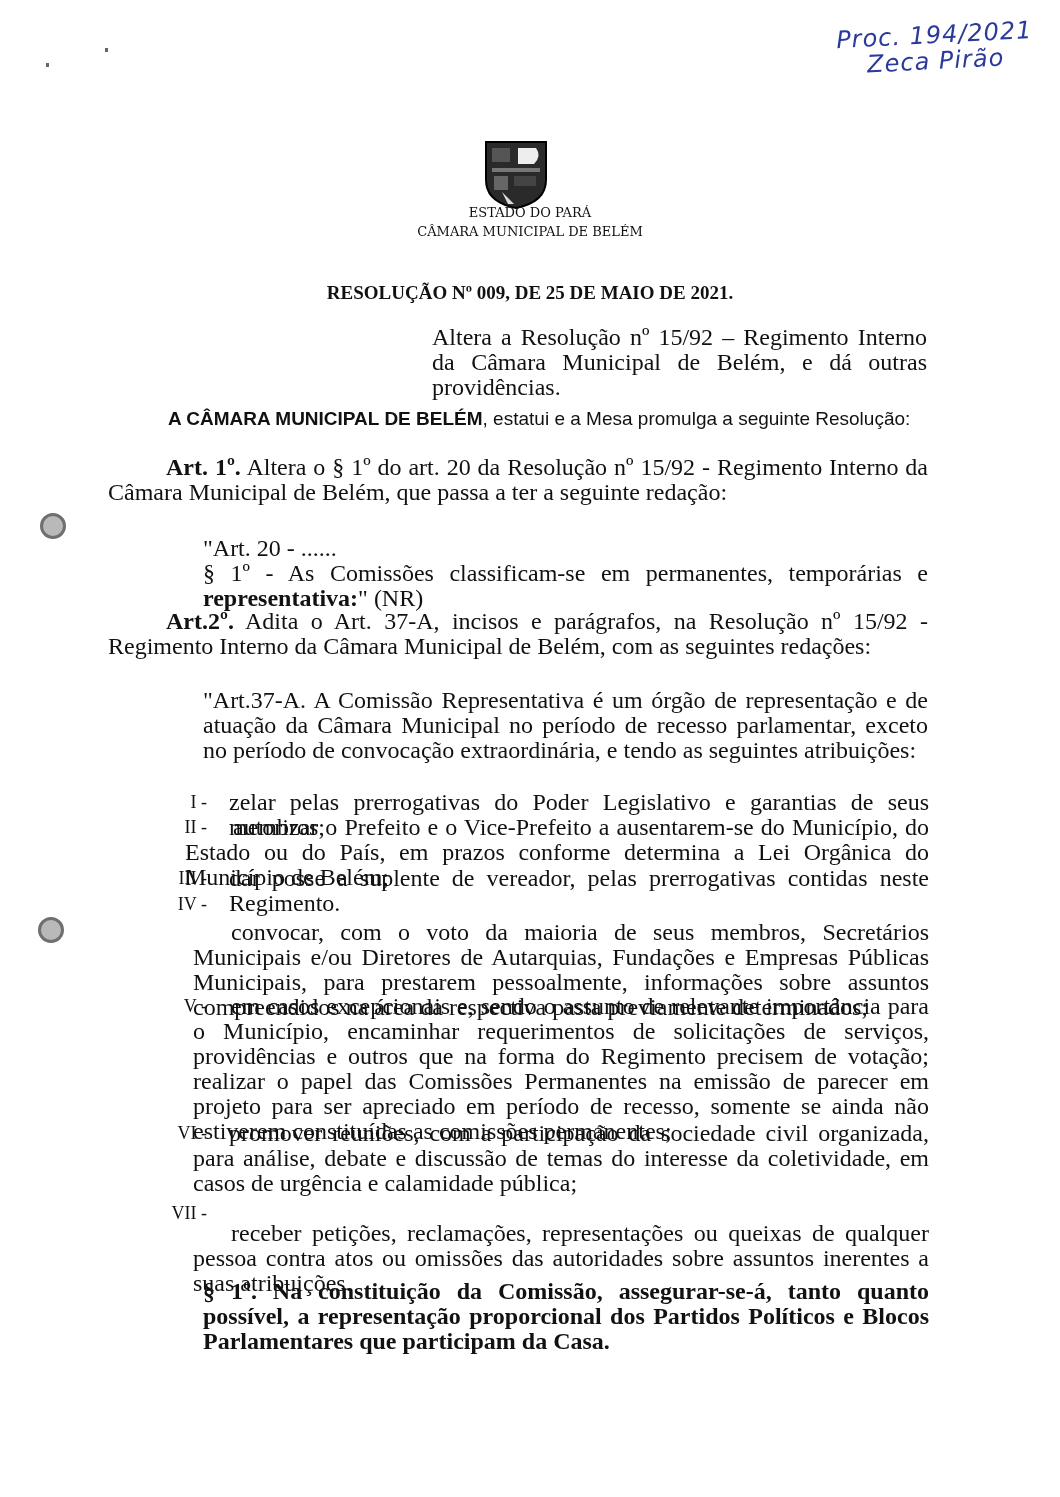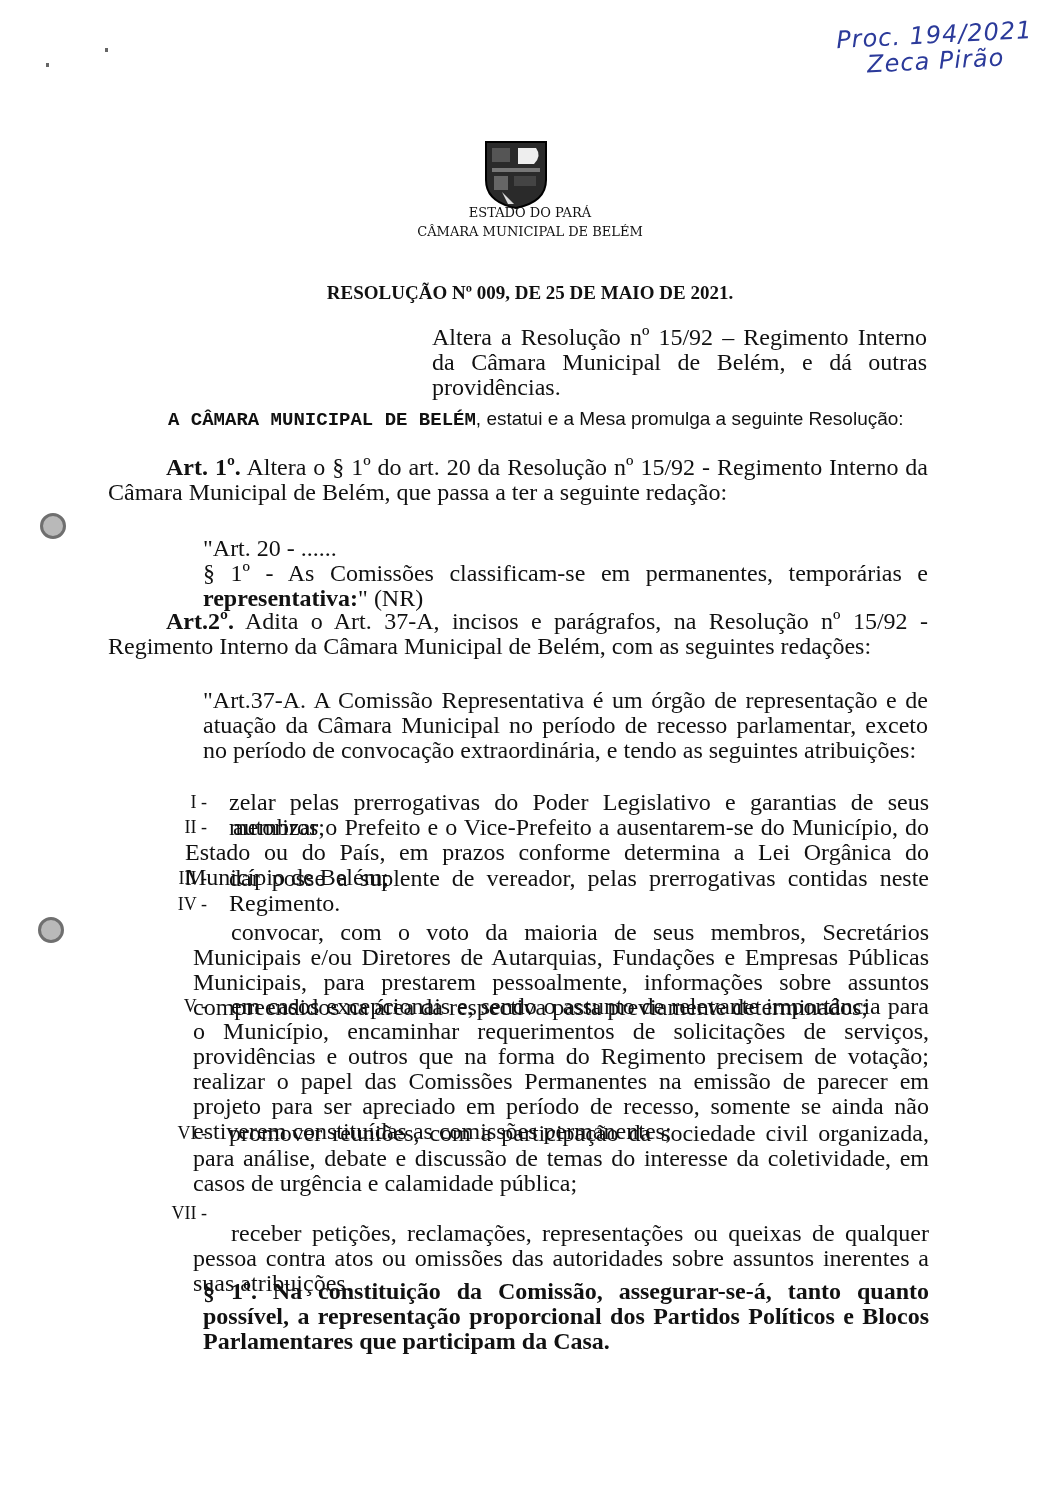--- a/index.html
+++ b/index.html
@@ -6,21 +6,21 @@
     body { width:1060px; height:1497px; position:relative; overflow:hidden; color:#111; font-family:"Liberation Serif", serif; }
     .abs { position:absolute; }
     .hand { color:#2b3a9a; font-family:"DejaVu Sans", sans-serif; font-style:italic; font-size:24px; line-height:26px; text-align:center; transform:rotate(-3deg); letter-spacing:1px; }
     .dot { width:3px; height:4px; background:#666; }
     .hole { width:26px; height:26px; border-radius:50%; background:#b9b9b9; border:3px solid #6f6f6f; box-sizing:border-box; }
     .crest { width:64px; height:70px; }
     .hdr { font-family:"DejaVu Serif", serif; font-size:13px; text-align:center; letter-spacing:0px; }
     .title { font-weight:bold; font-size:19px;margin-top:8px; }
     .txt { font-size:24px; line-height:25px; text-align:justify; }
     .intro { font-family:"Liberation Sans", sans-serif; font-size:19px; }
-    .intro b { font-family:Liberation Mono, monospace; }
+    .intro b { font-family:Liberation Sans, sans-serif; }
     .roman { font-size:18px; line-height:25px; width:50px; text-align:right; }
     .item-text { font-size:24px; line-height:25px; text-align:justify; }
   </style>
 </head>
 <body>
 
 <div class="abs dot" style="left:46px;top:63px;"></div>
 <div class="abs dot" style="left:105px;top:48px;"></div>
 
 <div class="abs hand" style="left:830px;top:22px;width:210px;">

